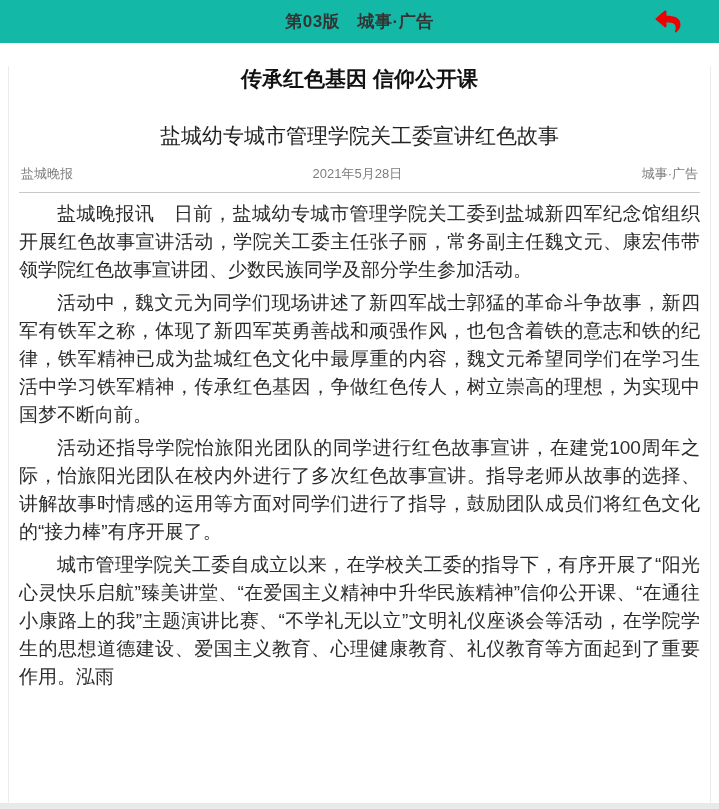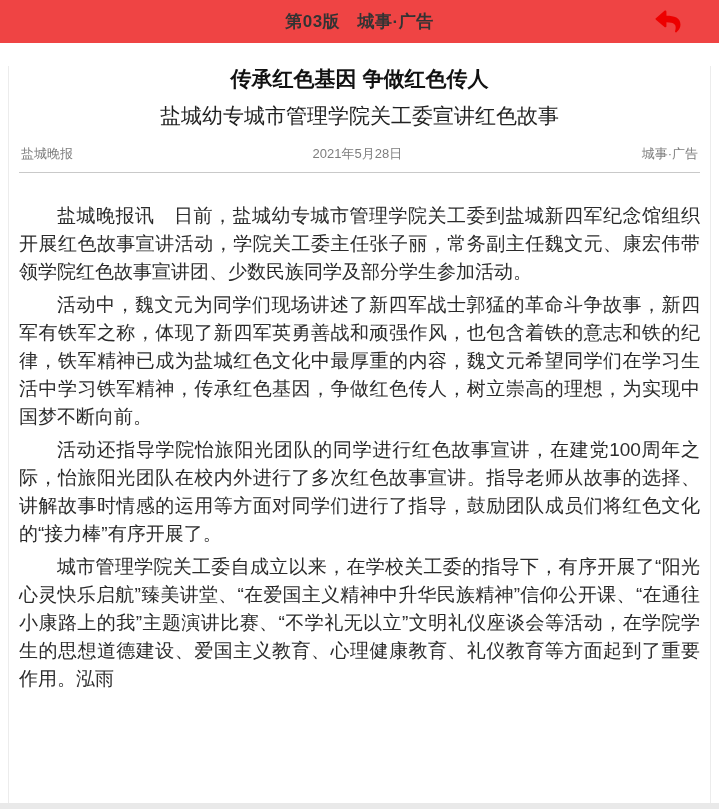--- a/index.html
+++ b/index.html
@@ -8,21 +8,21 @@
     background: #ffffff;
     font-family: "Liberation Sans", "DejaVu Sans", sans-serif;
     overflow: hidden;
   }
   .page { position: relative; width: 719px; height: 809px; }
 
   
   .top-bar {
     position: relative;
     height: 43px;
-    background: #ef4444;
+    background: #14b8a6;
     display: flex;
     align-items: center;
     justify-content: center;
   }
   .top-bar-title {
     font-size: 17px;
     font-weight: bold;
     color: #333333;
     letter-spacing: 0.5px;
   }
@@ -51,39 +51,39 @@
   }
   .article-title {
     margin-top: 23px;
     text-align: center;
     font-size: 21px;
     font-weight: bold;
     color: #111111;
     line-height: 1.2;
   }
   .article-subtitle {
-    margin-top: 12px;
+    margin-top: 32px;
     text-align: center;
     font-size: 21px;
     font-weight: 400;
     color: #222222;
     line-height: 1.2;
   }
   .meta-row {
     margin-top: 17px;
     display: flex;
     justify-content: space-between;
     align-items: center;
     font-size: 13px;
     color: #7d7d7d;
     padding: 0 2px 9px 2px;
     border-bottom: 1px solid #c9c9c9;
   }
   .article-body {
-    margin-top: 29px;
+    margin-top: 7px;
     font-size: 19px;
     line-height: 28px;
     color: #2b2b2b;
     text-align: justify;
   }
   .article-body p {
     text-indent: 2em;
     margin-bottom: 5px;
   }
 
@@ -106,21 +106,21 @@
     <button class="back-btn" aria-label="back">
       <span>
         <svg viewBox="0 0 512 512" xmlns="http://www.w3.org/2000/svg">
           <path fill="#ed0000" d="M8.309 189.836L184.313 37.851C199.719 24.546 224 35.347 224 56.015v80.053c160.629 1.839 288 34.032 288 186.258 0 61.441-39.581 122.309-83.333 154.132-13.653 9.931-33.111-2.533-28.077-18.631 45.344-145.012-21.507-183.51-176.59-185.742V352c0 20.7-24.3 31.453-39.687 18.164l-176.004-152c-11.071-9.562-11.086-26.753 0-36.328z"></path>
         </svg>
       </span>
     </button>
   </header>
 
   <main class="card">
-    <h1 class="article-title">传承红色基因 争做红色传人</h1>
+    <h1 class="article-title">传承红色基因 信仰公开课</h1>
     <h2 class="article-subtitle">盐城幼专城市管理学院关工委宣讲红色故事</h2>
 
     <div class="meta-row">
       <span>盐城晚报</span>
       <span>2021年5月28日</span>
       <span>城事·广告</span>
     </div>
 
     <article class="article-body">
       <p>盐城晚报讯　日前，盐城幼专城市管理学院关工委到盐城新四军纪念馆组织开展红色故事宣讲活动，学院关工委主任张子丽，常务副主任魏文元、康宏伟带领学院红色故事宣讲团、少数民族同学及部分学生参加活动。</p>

